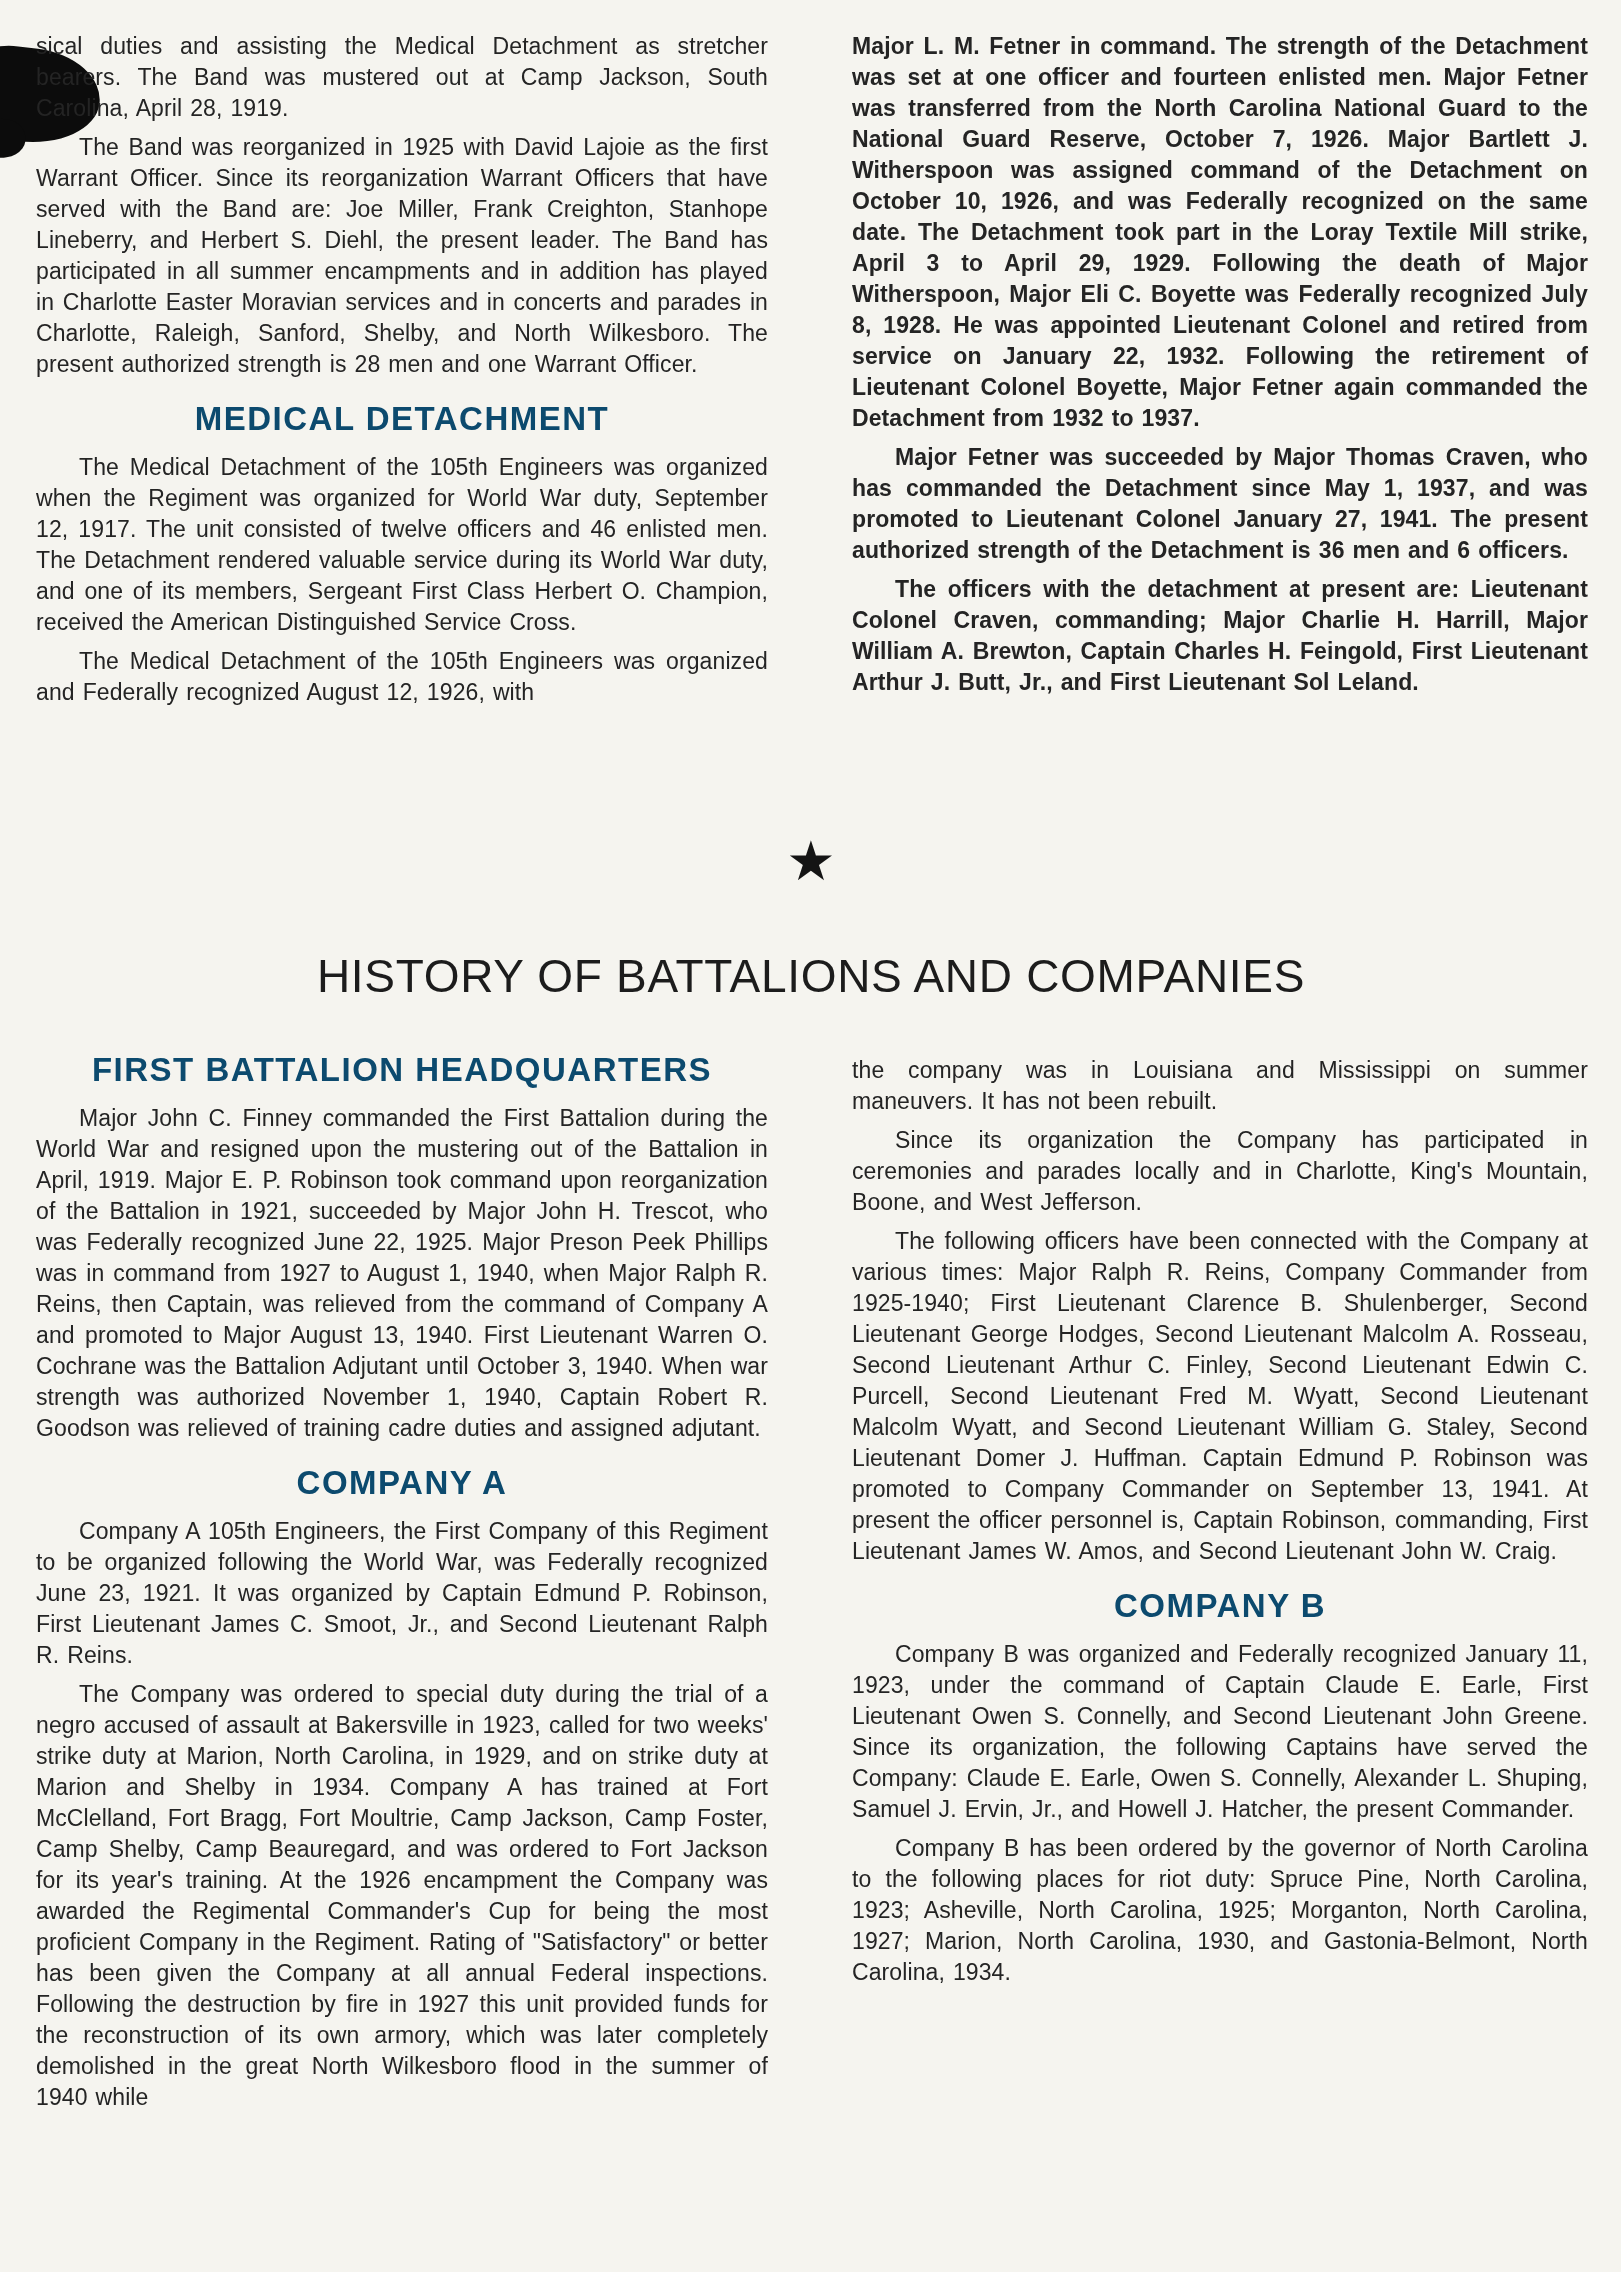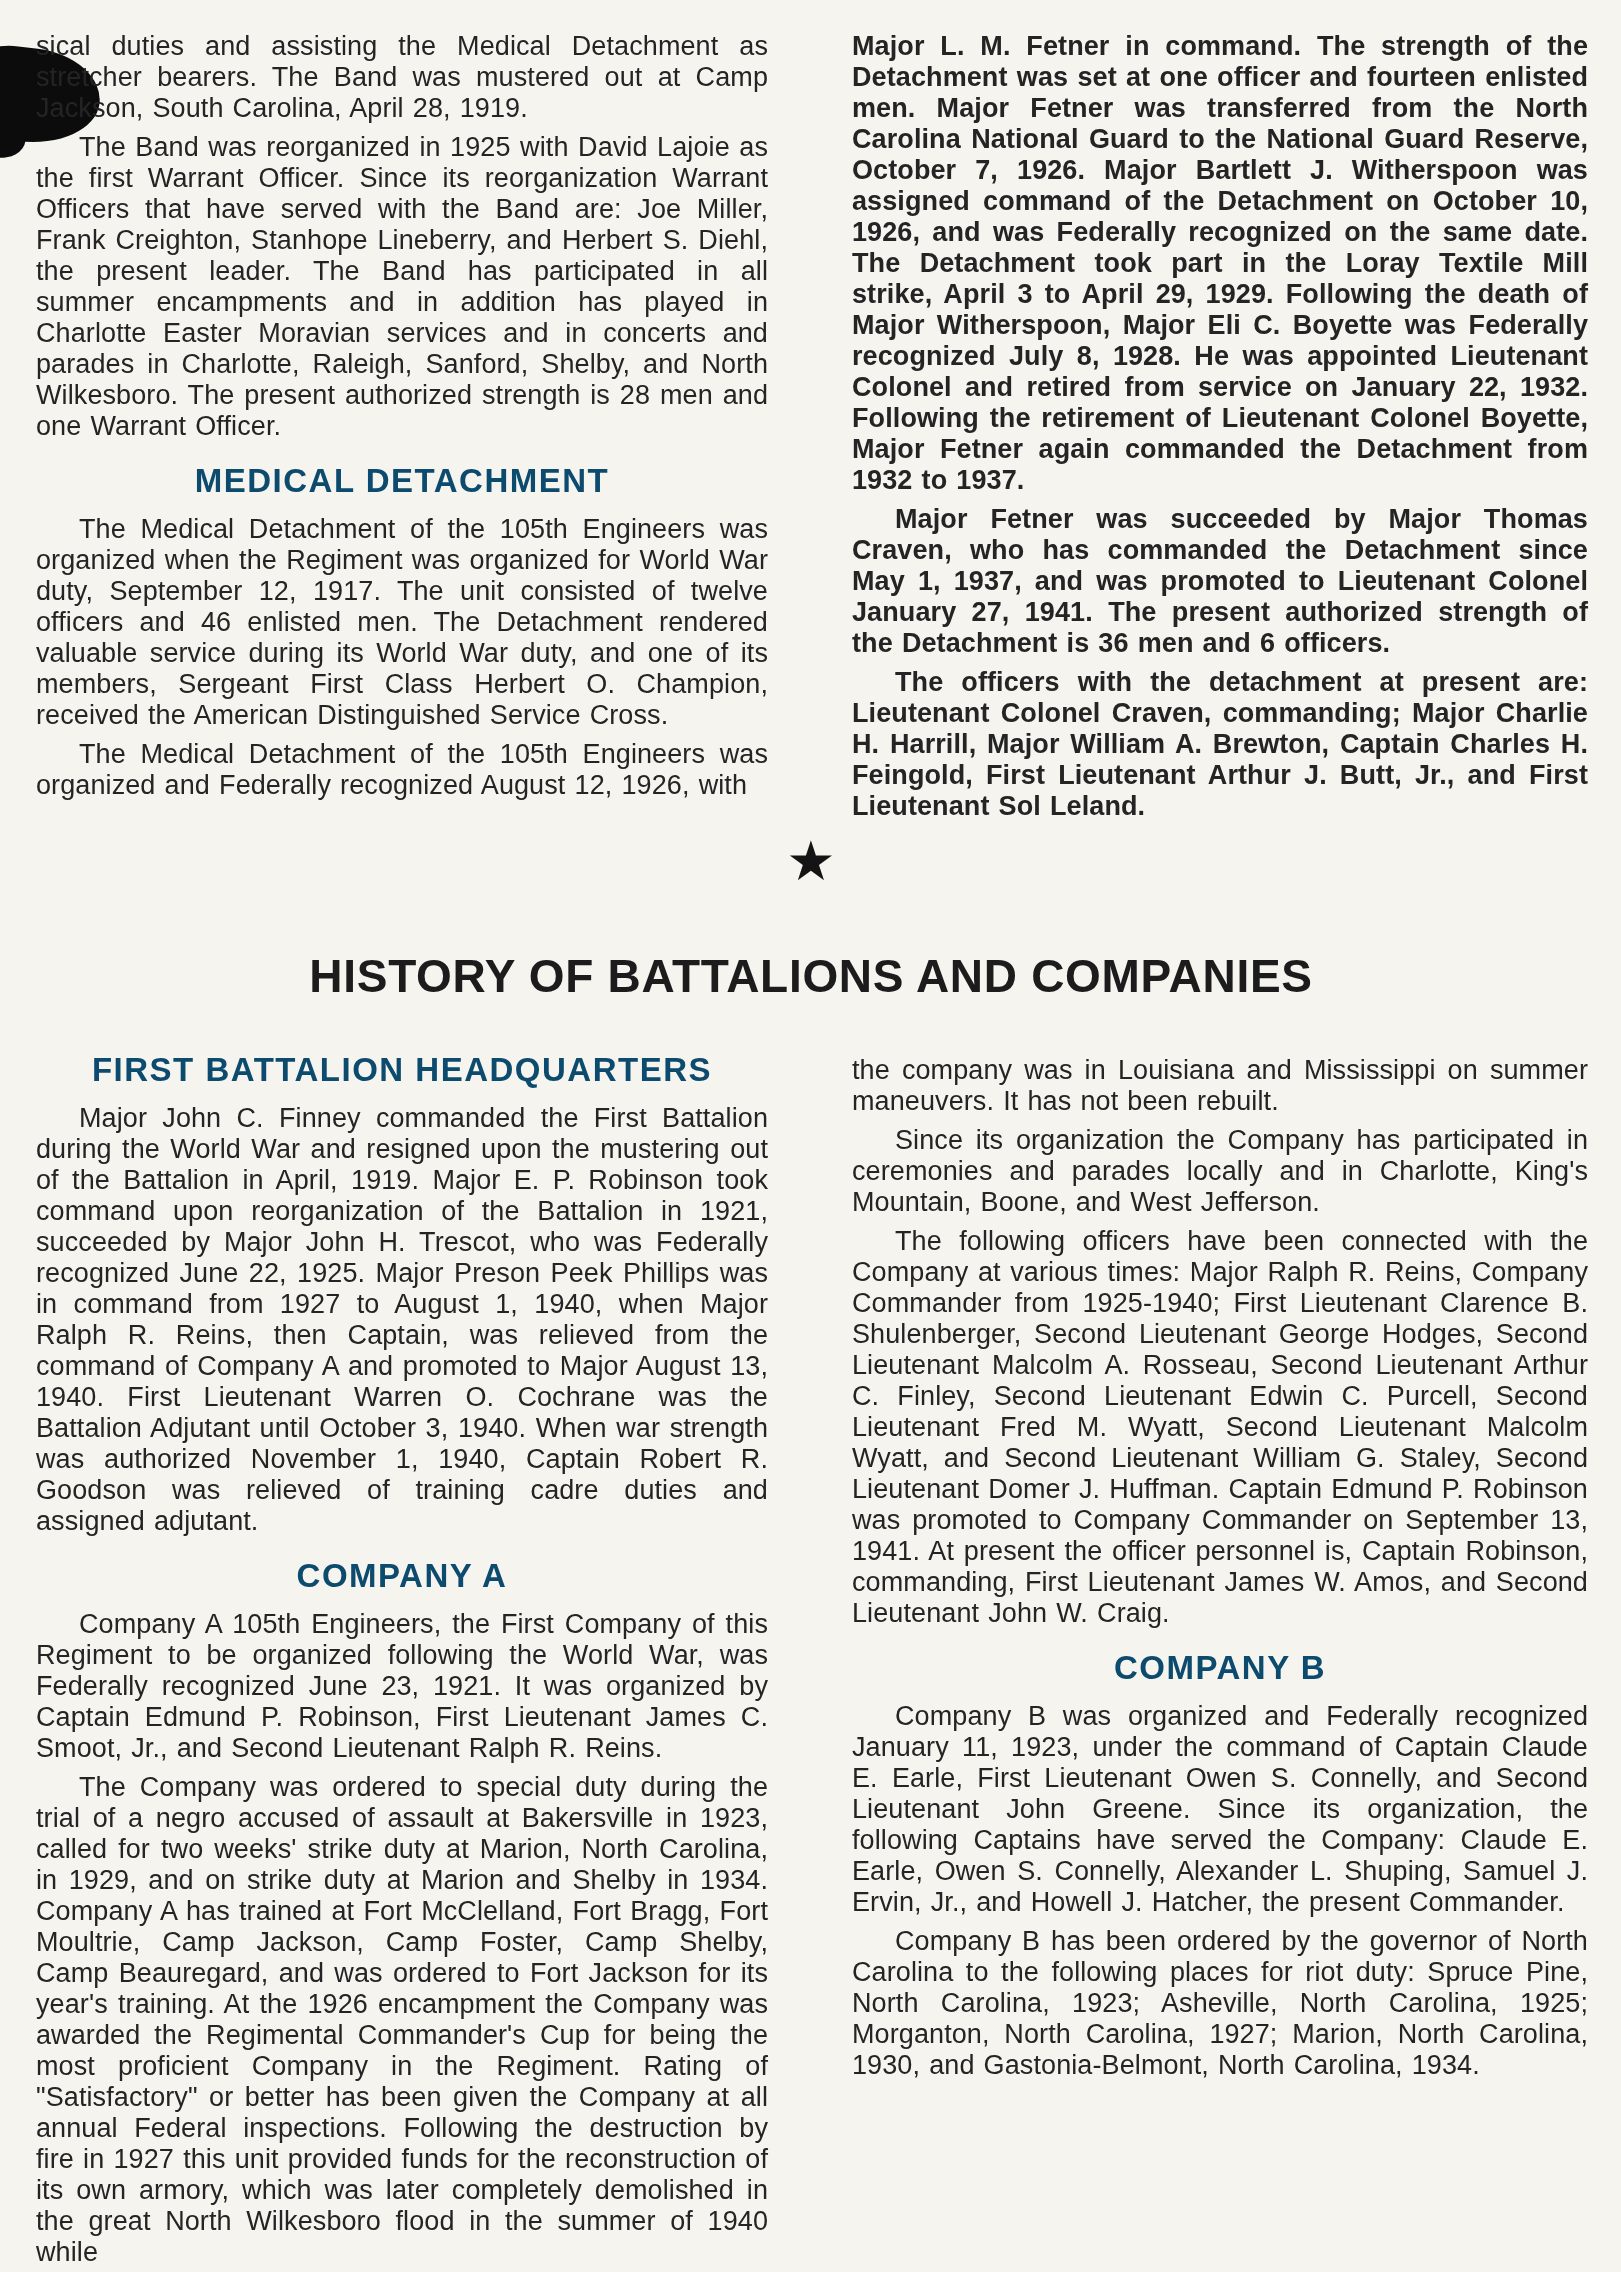--- a/index.html
+++ b/index.html
@@ -13,21 +13,21 @@
     color: #242424;
   }
   .col { position: absolute; }
   .col-top-left  { left: 36px;  top: 31px;  width: 732px; }
   .col-top-right { left: 852px; top: 31px; width: 736px; font-weight: bold; }
   .col-bot-left  { left: 36px;  top: 1052px; width: 732px; }
   .col-bot-right { left: 852px; top: 1055px; width: 736px; }
 
   p.body {
     margin: 0;
-    font-size: 27px;
+    font-size: 23px;
     line-height: 31px;
     text-align: justify;
     text-justify: inter-word;
     word-spacing: 1.5px;
     letter-spacing: 0.1px;
     color: #242424;
   }
   p.body + p.body { margin-top: 8px; }
   p.ind { text-indent: 43px; }
 
@@ -54,21 +54,21 @@
   }
   h1.main-heading {
     position: absolute;
     top: 951px;
     left: 0;
     width: 1622px;
     margin: 0;
     text-align: center;
     font-size: 46px;
     line-height: 51px;
-    font-weight: 700;
+    font-weight: 400;
     letter-spacing: 0.7px;
     color: #1c1c1c;
   }
 
   .ink-blot {
     position: absolute;
     left: -43px;
     top: 48px;
     width: 143px;
     height: 94px;

